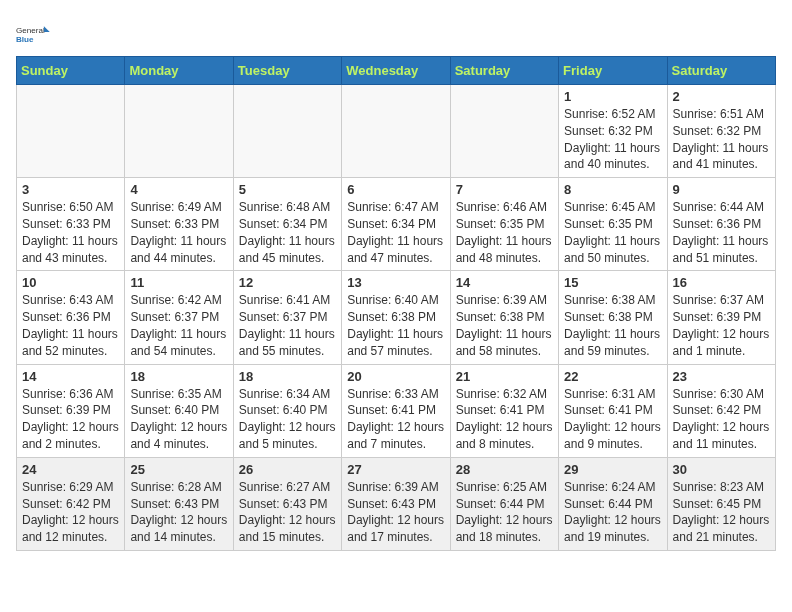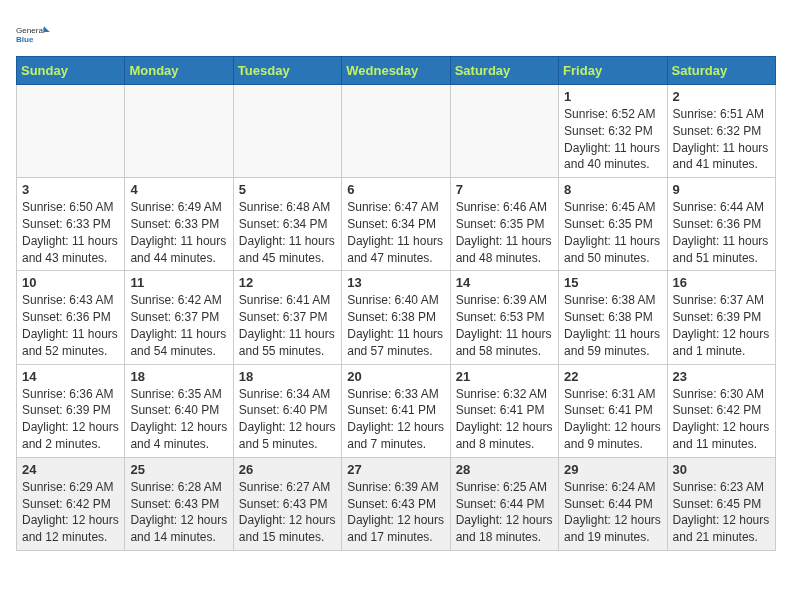--- a/index.html
+++ b/index.html
@@ -193,21 +193,21 @@
         </td>
         <td>
           <span class="day-number">13</span>
           <div class="cell-info">Sunrise: 6:40 AM
 Sunset: 6:38 PM
 Daylight: 11 hours and 57 minutes.</div>
         </td>
         <td>
           <span class="day-number">14</span>
           <div class="cell-info">Sunrise: 6:39 AM
-Sunset: 6:53 PM
+Sunset: 6:38 PM
 Daylight: 11 hours and 58 minutes.</div>
         </td>
         <td>
           <span class="day-number">15</span>
           <div class="cell-info">Sunrise: 6:38 AM
 Sunset: 6:38 PM
 Daylight: 11 hours and 59 minutes.</div>
         </td>
         <td>
           <span class="day-number">16</span>
@@ -292,19 +292,19 @@
 Daylight: 12 hours and 18 minutes.</div>
         </td>
         <td>
           <span class="day-number">29</span>
           <div class="cell-info">Sunrise: 6:24 AM
 Sunset: 6:44 PM
 Daylight: 12 hours and 19 minutes.</div>
         </td>
         <td>
           <span class="day-number">30</span>
-          <div class="cell-info">Sunrise: 6:23 AM
+          <div class="cell-info">Sunrise: 8:23 AM
 Sunset: 6:45 PM
 Daylight: 12 hours and 21 minutes.</div>
         </td>
       </tr>
     </tbody>
 </table>
 
 </body></html>

